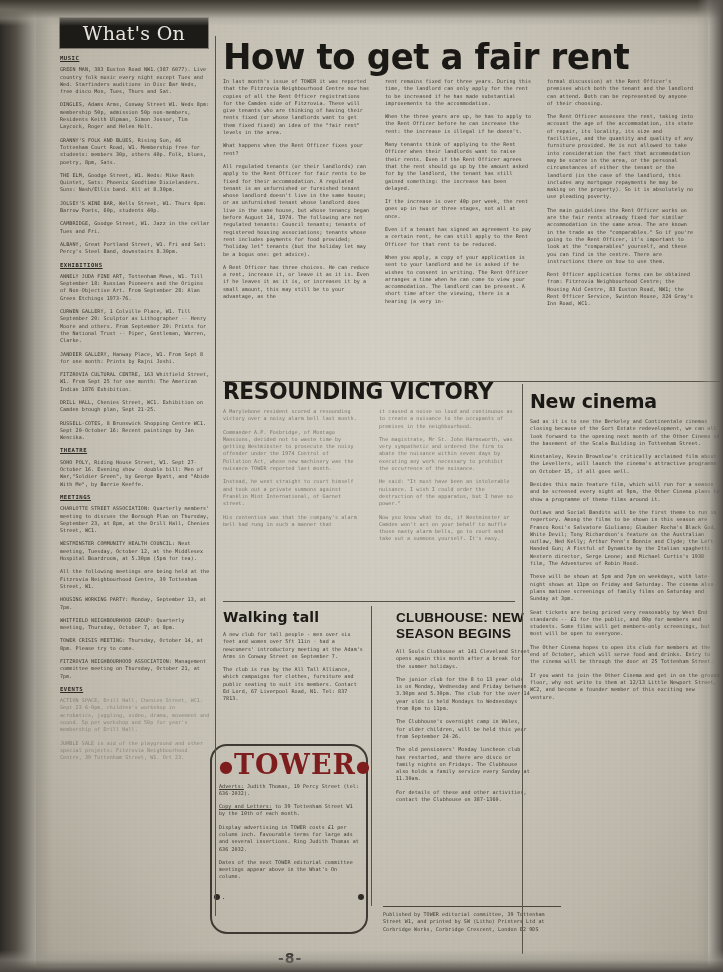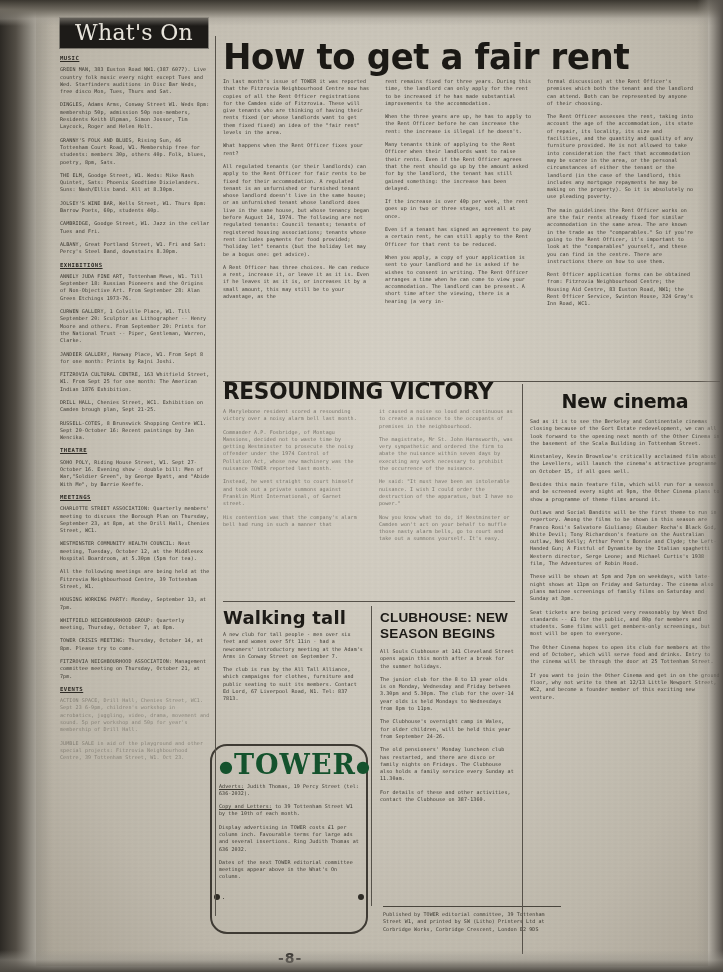--- a/index.html
+++ b/index.html
@@ -53,44 +53,44 @@
     text-decoration:underline;margin:0 0 4px 0;font-weight:bold;
   }
 
   
   .whatson{
     width:148px;height:30px;background:#1d1b18;
     display:flex;align-items:center;justify-content:center;
     box-shadow:0 0 0 1px rgba(0,0,0,.35);
   }
   .whatson span{
-    font-family:"DejaVu Serif", serif;font-size:22px;color:#ece8df;
+    font-family:"DejaVu Serif", serif;font-size:19px;color:#ece8df;
     letter-spacing:.3px;line-height:1;
   }
 
   
   .hl-main{
     font-family:"DejaVu Sans", sans-serif;font-weight:bold;
     font-size:34px;line-height:34px;color:#1b1915;
     letter-spacing:-0.4px;
     transform:scaleY(1.06);transform-origin:left top;
     white-space:nowrap;
   }
   .hl-rv{
     font-family:"DejaVu Sans", sans-serif;font-weight:bold;
     font-size:23px;line-height:24px;color:#1c1a16;letter-spacing:-0.3px;
     transform:scaleX(.94);transform-origin:left center;white-space:nowrap;
   }
   .hl-cin{
     font-family:"DejaVu Sans", sans-serif;font-weight:bold;
-    font-size:19px;line-height:21px;color:#1b1915;letter-spacing:-0.3px;text-align:center;
+    font-size:19px;line-height:21px;color:#1b1915;letter-spacing:-0.3px;
   }
   .hl-walk{
     font-family:"DejaVu Sans", sans-serif;font-weight:bold;
-    font-size:18px;line-height:15px;color:#1d1b17;letter-spacing:.2px;
+    font-size:14px;line-height:15px;color:#1d1b17;letter-spacing:.2px;
   }
   .hl-club{
     font-family:"Liberation Sans", sans-serif;font-weight:bold;
     font-size:13.5px;line-height:15.5px;color:#1c1a16;letter-spacing:.2px;
   }
 
   
   #leftcol{position:absolute;left:0;top:0;width:150px;}
   #wo-body{margin-top:7px;}
 
@@ -100,31 +100,31 @@
   #mainart .gap{width:13px;}
 
   #rv{position:absolute;left:163px;top:361px;width:292px;}
   #rv .cols{display:flex;margin-top:5px;}
   #rv .c{width:136px;}
   #rv .gap{width:20px;}
 
   #cinema{position:absolute;left:470px;top:373px;width:190px;}
 
   #walk{position:absolute;left:163px;top:592px;width:140px;}
-  #club{position:absolute;left:320px;top:592px;width:136px;}
+  #club{position:absolute;left:336px;top:592px;width:136px;}
 
   #tower{position:absolute;left:150px;top:726px;width:158px;height:190px;}
   .towerbox{
     position:absolute;inset:0;
     border:2.2px solid #3f3b34;border-radius:17px;
   }
   .towerinner{position:absolute;left:9px;top:7px;right:8px;}
   .towertitle{
     font-family:"DejaVu Serif", serif;font-weight:bold;
-    font-size:27px;line-height:28px;color:#14532d;
+    font-size:27px;line-height:28px;color:#7f1d1d;
     text-align:right;letter-spacing:1px;
   }
   .towertitle .dot{font-size:16px;vertical-align:middle;}
   .tbullet{
     position:absolute;width:6px;height:6px;border-radius:50%;
     background:#2f2c26;
   }
 
   #imprint{position:absolute;left:323px;top:888px;width:178px;}
   #imprint .ibar{height:1px;background:#4a463d;margin-bottom:4px;}

